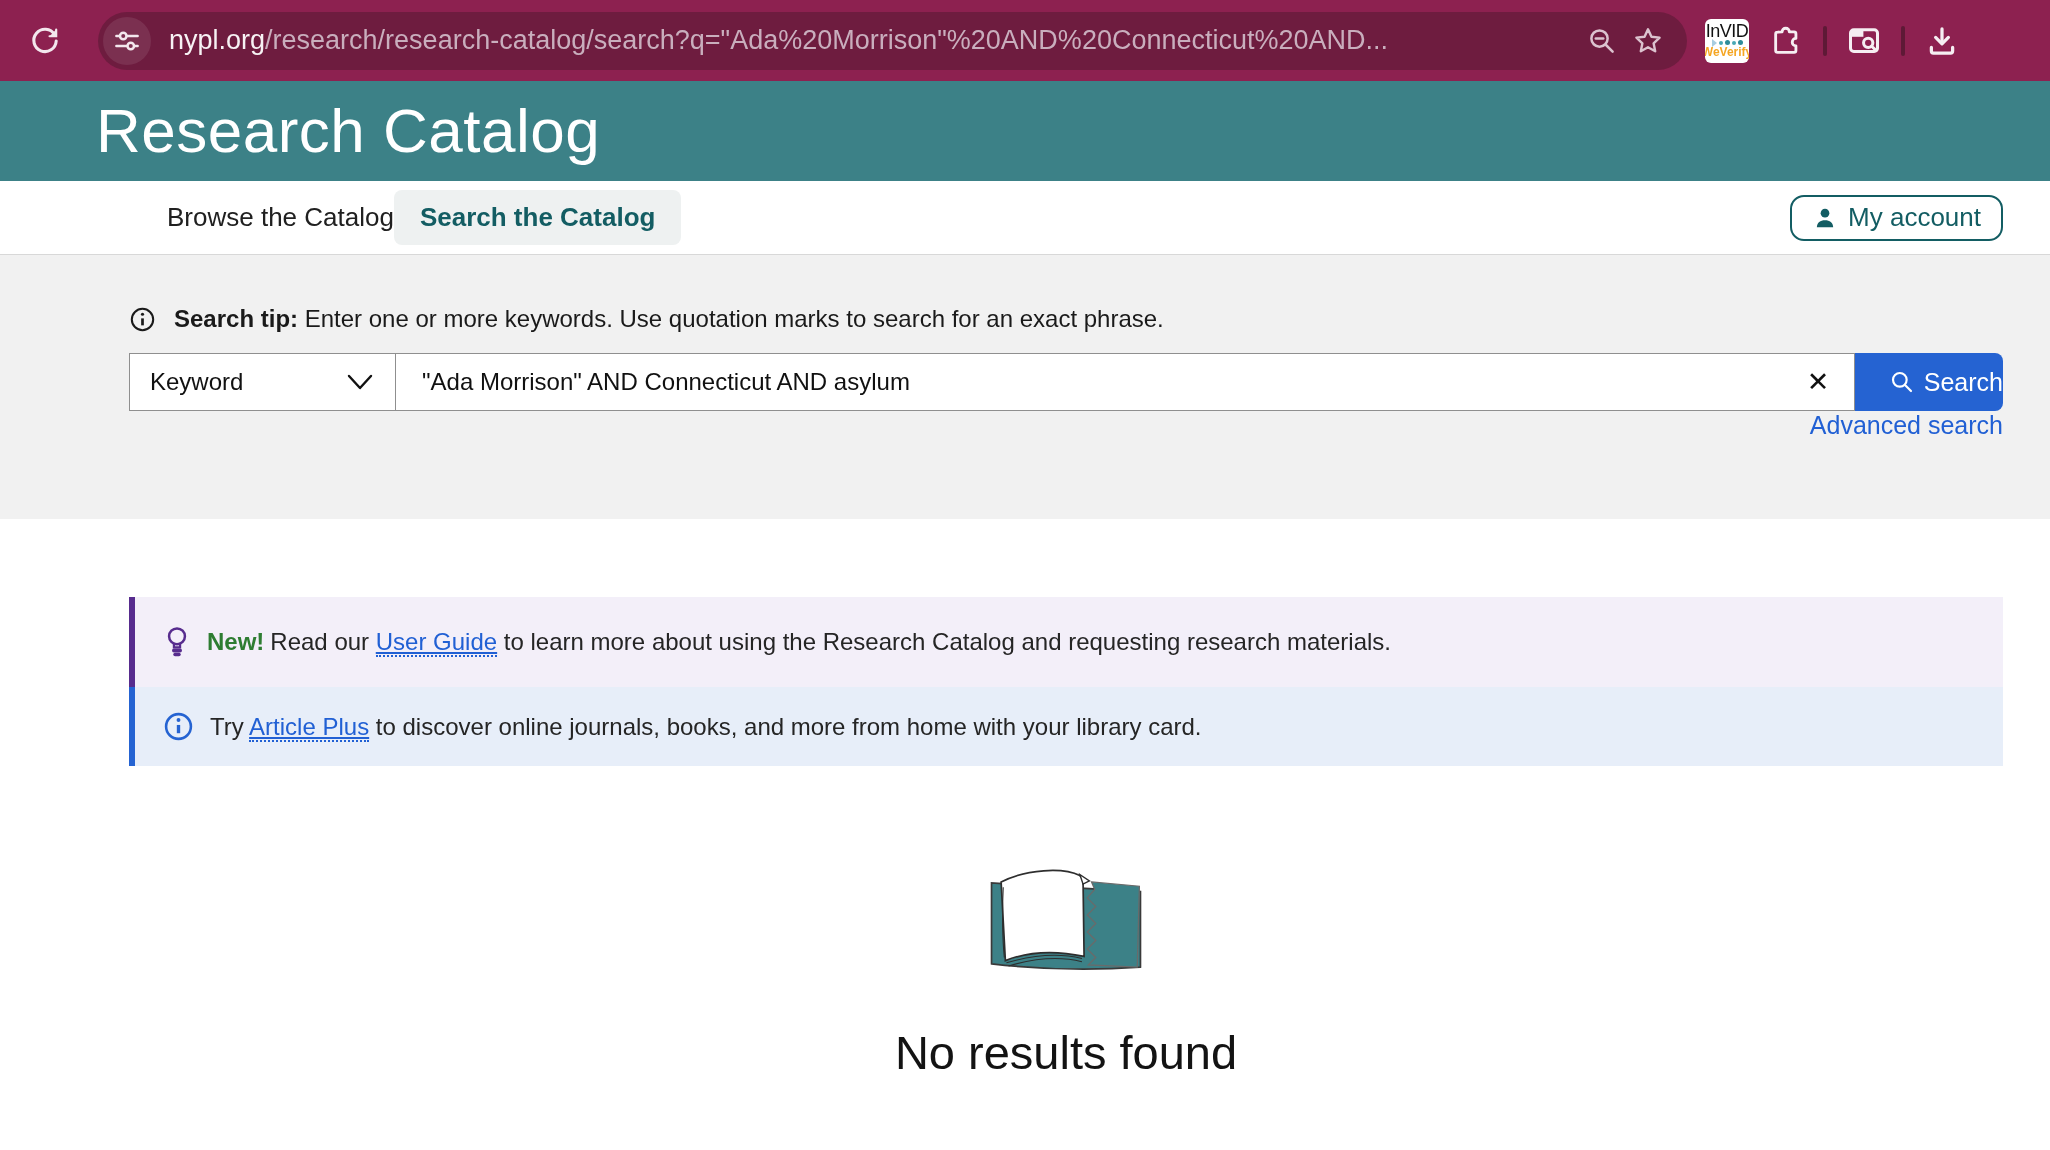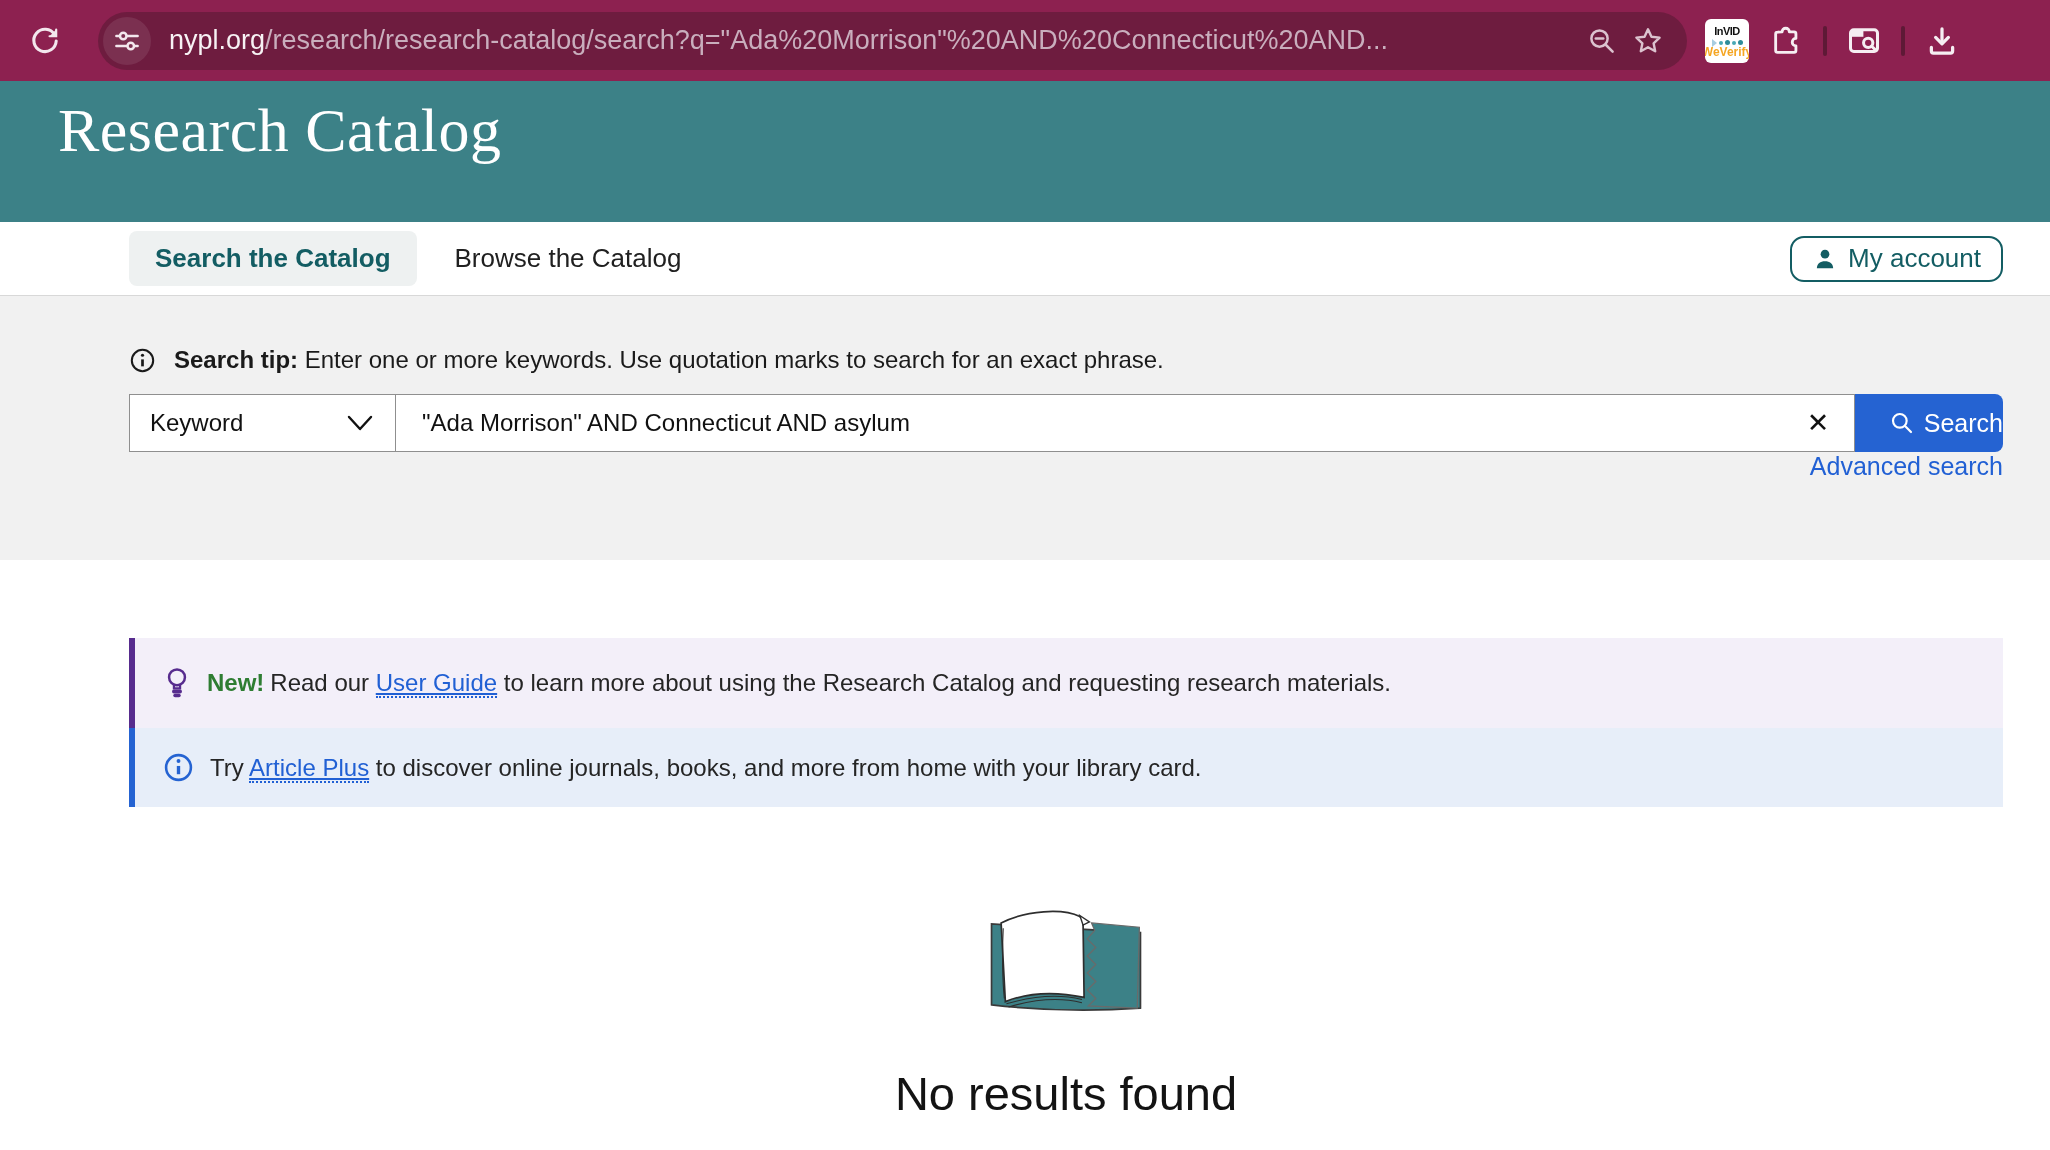--- a/index.html
+++ b/index.html
@@ -22,30 +22,30 @@
   .urlbar{width:1589px;height:58px;margin-left:30px;background:var(--urlbar-bg);border-radius:29px;
     display:flex;align-items:center;flex:0 0 auto;padding:0 10px 0 5px;cursor:text;}
   .site-chip{width:48px;height:48px;border-radius:50%;background:rgba(255,255,255,0.09);
     display:flex;align-items:center;justify-content:center;border:none;cursor:pointer;flex:0 0 auto;}
   .url-text{flex:1;margin-left:18px;font-size:27px;white-space:nowrap;overflow:hidden;}
   .url-domain{color:var(--url-domain-color);}
   .url-path{color:var(--url-path-color);}
   .ext-icon{width:44px;height:44px;background:#fff;border-radius:6px;margin-left:18px;
     display:flex;flex-direction:column;align-items:center;justify-content:center;overflow:hidden;
     cursor:pointer;border:none;flex:0 0 auto;}
-  .ext-icon .t{font-size:11px;font-weight:bold;color:#111;line-height:13px;letter-spacing:-0.5px;}
+  .ext-icon .t{font-size:18px;font-weight:normal;color:#111;line-height:13px;letter-spacing:-0.5px;}
   .ext-icon .shapes{display:flex;align-items:center;gap:2px;height:10px;}
   .ext-icon .dot{width:5px;height:5px;border-radius:50%;background:#2E8C99;}
   .ext-icon .dot.s{width:4px;height:4px;background:#49A8B5;}
   .ext-icon .tri{width:0;height:0;border-left:5px solid #A8CDE0;border-top:4px solid transparent;border-bottom:4px solid transparent;}
   .ext-icon .b{font-size:12px;font-weight:bold;color:#F5A623;line-height:9px;}
   .sep{width:4px;height:30px;background:#5E1936;border-radius:2px;margin:0 14px;flex:0 0 auto;}
 
   
-  .site-header{height:141px;background:var(--header-teal);padding:14px 0 0 58px;font-family:Liberation Serif, serif;}
+  .site-header{height:100px;background:var(--header-teal);padding:14px 0 0 96px;}
   .site-header h1{color:#fff;font-size:62px;font-weight:500;letter-spacing:0.5px;}
 
   
   .nav{height:74px;background:#fff;border-bottom:1px solid #D8D8D8;display:flex;align-items:center;
     padding:0 47px 0 129px;}
   .tab{font-size:26px;border:none;background:transparent;cursor:pointer;color:#202020;}
   .tab.active{background:var(--active-pill-bg);color:var(--teal-dark);font-weight:bold;
     border-radius:8px;padding:12px 26px;}
   .tab.plain{margin-left:38px;padding:12px 0;}
   .account-btn{margin-left:auto;height:46px;display:flex;align-items:center;gap:10px;
@@ -159,22 +159,22 @@
       <path d="M4.5 16.5v2.6a1.4 1.4 0 0 0 1.4 1.4h12.2a1.4 1.4 0 0 0 1.4-1.4v-2.6"></path>
     </svg>
   </button>
 </div>
 
 <header class="site-header">
   <h1>Research Catalog</h1>
 </header>
 
 <nav class="nav">
+  <button class="tab plain">Browse the Catalog</button>
   <button class="tab active">Search the Catalog</button>
-  <button class="tab plain">Browse the Catalog</button>
   <button class="account-btn">
     <svg width="26" height="26" viewBox="0 0 24 24" fill="#135D63">
       <circle cx="12" cy="7.5" r="4"></circle>
       <path d="M4.5 20.5c0-4.2 3.2-6.5 7.5-6.5s7.5 2.3 7.5 6.5z"></path>
     </svg>
     <span>My account</span>
   </button>
 </nav>
 
 <section class="search-section">

